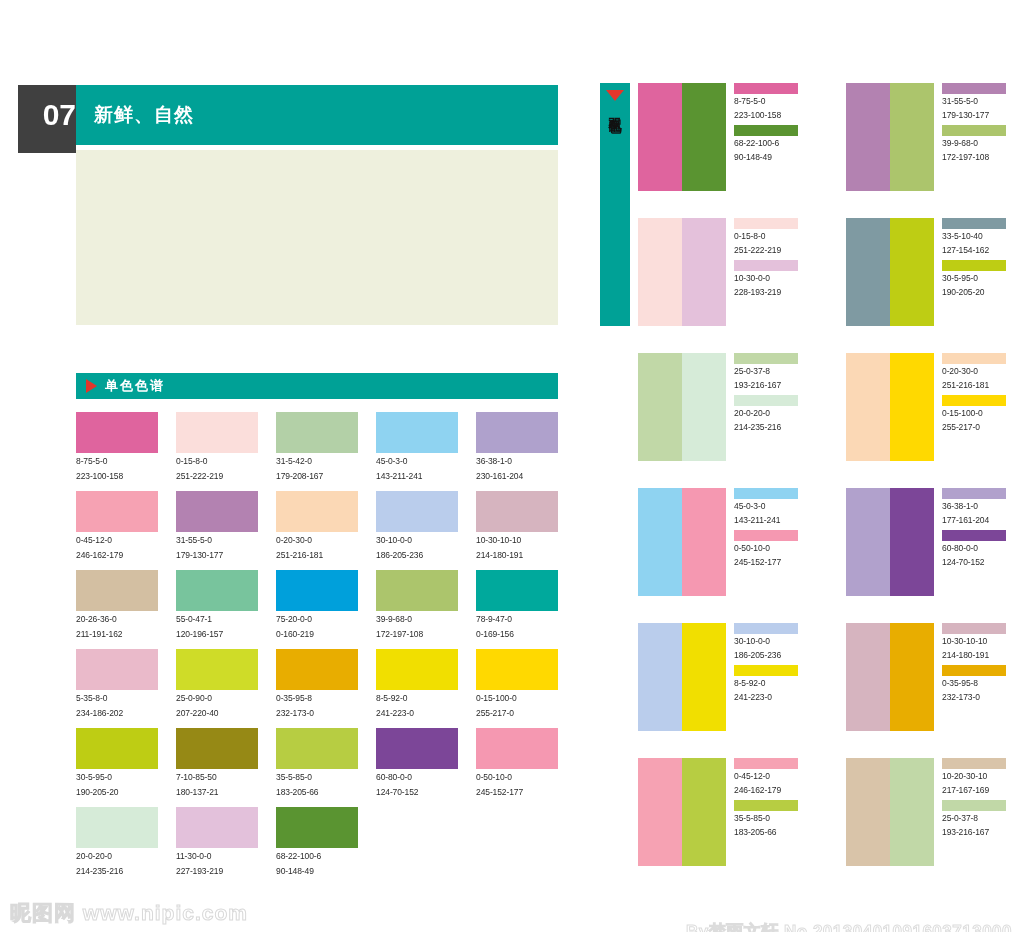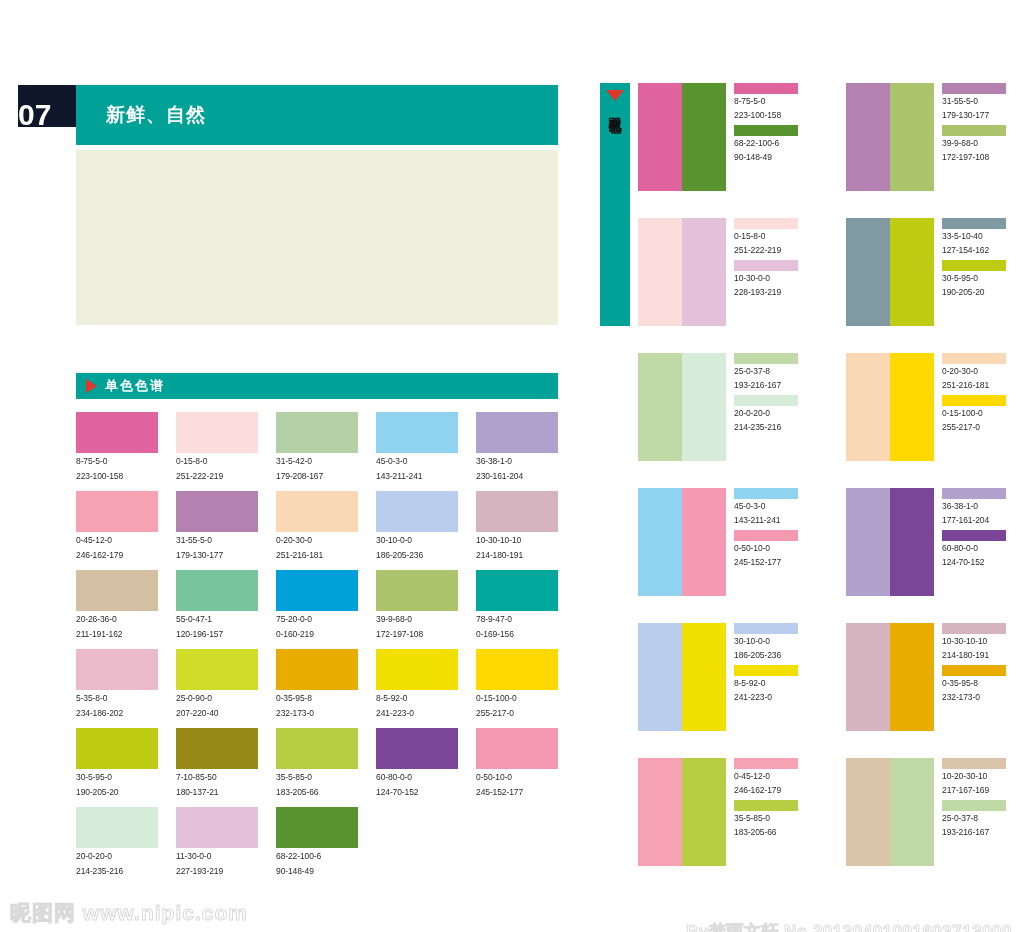--- a/index.html
+++ b/index.html
@@ -11,27 +11,27 @@
     overflow:hidden;
     -webkit-font-smoothing:antialiased;
   }
   .page{position:relative;width:1024px;height:932px;}
 
   
   .left-col{position:absolute;left:0;top:0;width:600px;height:932px;}
 
   .title-row{position:absolute;left:18px;top:85px;width:540px;height:60px;display:flex;}
   .title-num{
-    width:58px;height:42px;background:#0f172a;color:#ffffff;
-    font-size:30px;font-weight:bold;line-height:60px;text-align:left;
+    width:58px;height:68px;background:#404040;color:#ffffff;
+    font-size:30px;font-weight:bold;line-height:60px;text-align:right;
     letter-spacing:0px;font-family:"Liberation Sans",sans-serif;
   }
   .title-bar{
     flex:1;height:60px;background:#00a196;color:#ffffff;
-    display:flex;align-items:center;padding-left:30px;box-sizing:border-box;
+    display:flex;align-items:center;padding-left:18px;box-sizing:border-box;
     font-size:19px;font-weight:bold;letter-spacing:1px;
   }
   .content-panel{
     position:absolute;left:76px;top:150px;width:482px;height:175px;
     background:#eef0dd;
   }
 
   
   .section-head{
     position:absolute;left:76px;top:373px;width:482px;height:26px;

